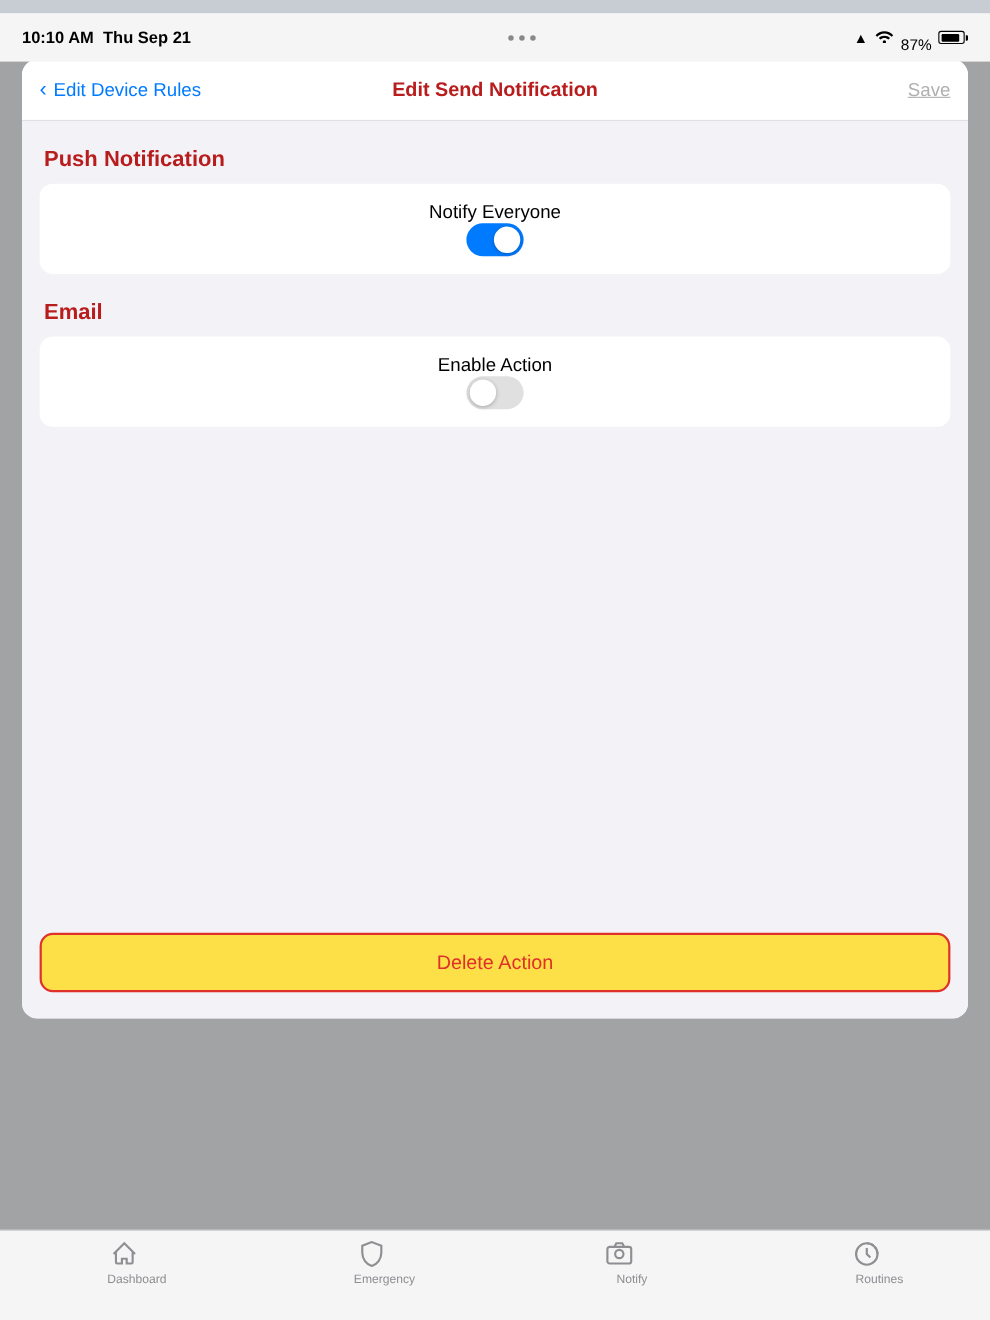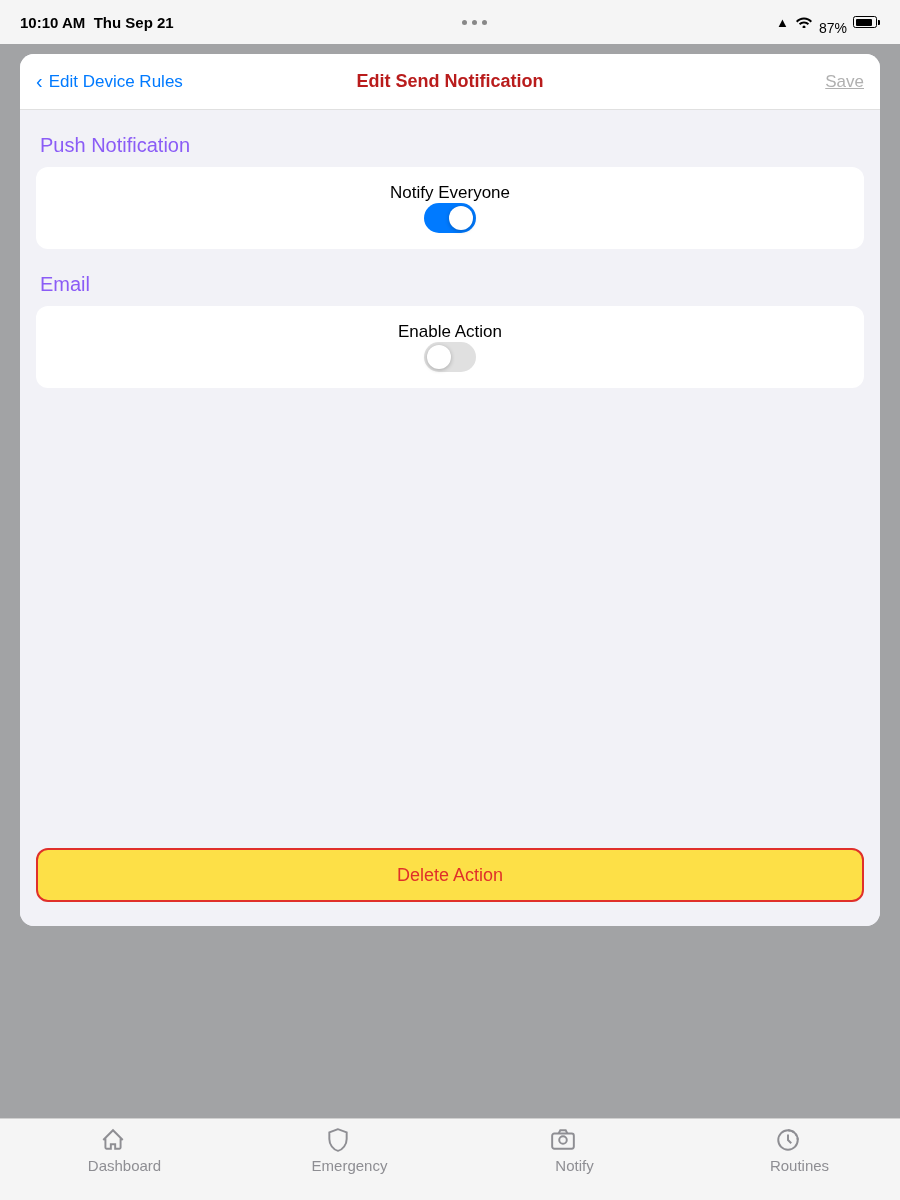--- a/index.html
+++ b/index.html
@@ -8,21 +8,21 @@
       height: 1200px;
       background: #c8cdd4;
       font-family: -apple-system, 'SF Pro Text', 'Helvetica Neue', sans-serif;
       overflow: hidden;
       position: relative;
     }
 
     
     .status-bar {
       position: absolute;
-      top: 0; left: 0; right: 0;
+      top: 12px; left: 0; right: 0;
       height: 44px;
       background: #f5f5f5;
       display: flex;
       align-items: center;
       justify-content: space-between;
       padding: 0 20px;
       z-index: 100;
     }
     .status-bar-left {
       font-size: 15px;
@@ -146,22 +146,22 @@
     .content {
       flex: 1;
       padding: 24px 16px;
       background: #f2f2f7;
       overflow-y: auto;
     }
 
     
     .section-label {
       font-size: 20px;
-      font-weight: 400;
-      color: #8b5cf6;
+      font-weight: 700;
+      color: #b91c1c;
       margin-bottom: 10px;
       padding-left: 4px;
     }
 
     
     .settings-card {
       background: #fff;
       border-radius: 12px;
       overflow: hidden;
       margin-bottom: 24px;
@@ -255,21 +255,21 @@
     }
     .tab-item {
       display: flex;
       flex-direction: column;
       align-items: center;
       gap: 4px;
       flex: 1;
       cursor: pointer;
     }
     .tab-label {
-      font-size: 15px;
+      font-size: 11px;
       color: #8e8e93;
       margin-left: 24px;
     }
 
     
     .tab-svg {
       width: 26px;
       height: 26px;
     }
 

